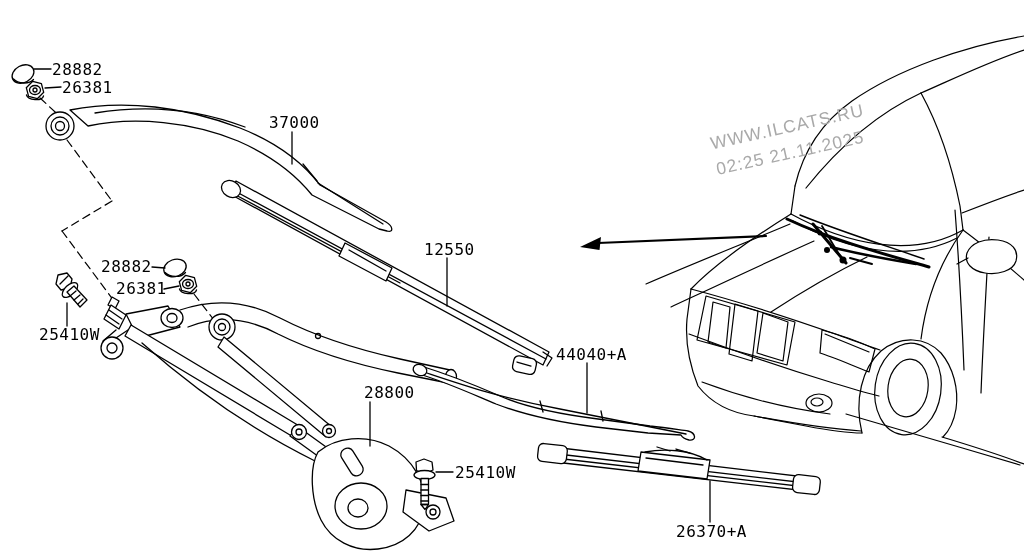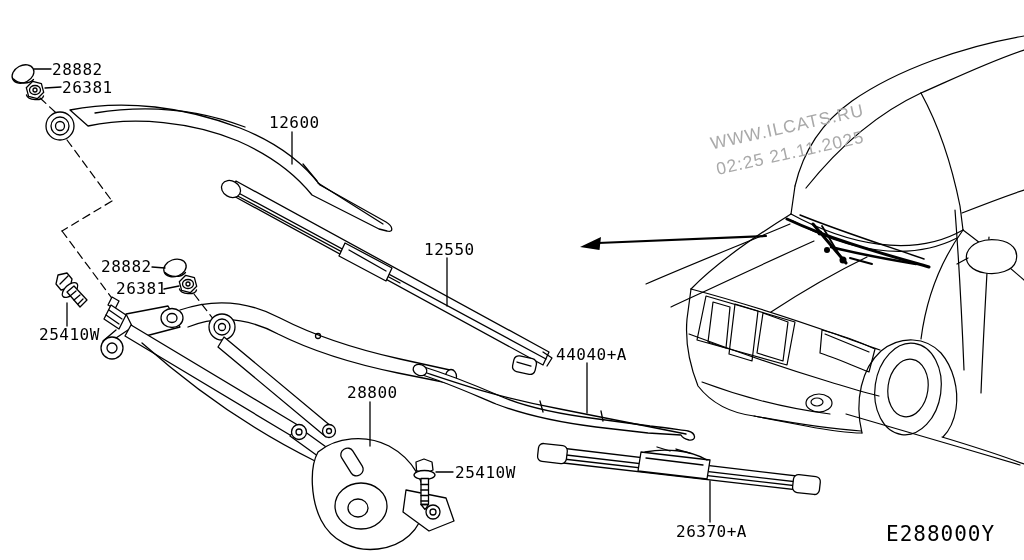--- a/index.html
+++ b/index.html
@@ -220,30 +220,29 @@
     <path d="M 67,303 L 67,326"></path>
     <path d="M 370,402 L 370,446"></path>
     <path d="M 436,472 L 453,472"></path>
     <path d="M 587,363 L 587,413"></path>
     <path d="M 710,481 L 710,522"></path>
   </g>
 </svg>
 
   <div class="lbl" style="left:52px;top:62px">28882</div>
   <div class="lbl" style="left:62px;top:80px">26381</div>
-  <div class="lbl" style="left:269px;top:115px">12600</div>
+  <div class="lbl" style="left:269px;top:115px">37000</div>
   <div class="lbl" style="left:424px;top:242px">12550</div>
   <div class="lbl" style="left:101px;top:259px">28882</div>
   <div class="lbl" style="left:116px;top:281px">26381</div>
   <div class="lbl" style="left:39px;top:327px">25410W</div>
-  <div class="lbl" style="left:347px;top:385px">28800</div>
+  <div class="lbl" style="left:364px;top:385px">28800</div>
   <div class="lbl" style="left:455px;top:465px">25410W</div>
   <div class="lbl" style="left:556px;top:347px">44040+A</div>
   <div class="lbl" style="left:676px;top:524px">26370+A</div>
 
   <div class="watermark">
     <div>WWW.ILCATS.RU</div>
     <div>02:25 21.11.2025</div>
   </div>
 
-  <div class="code">E288000Y</div>
 
 </div>
 
 </body></html>

